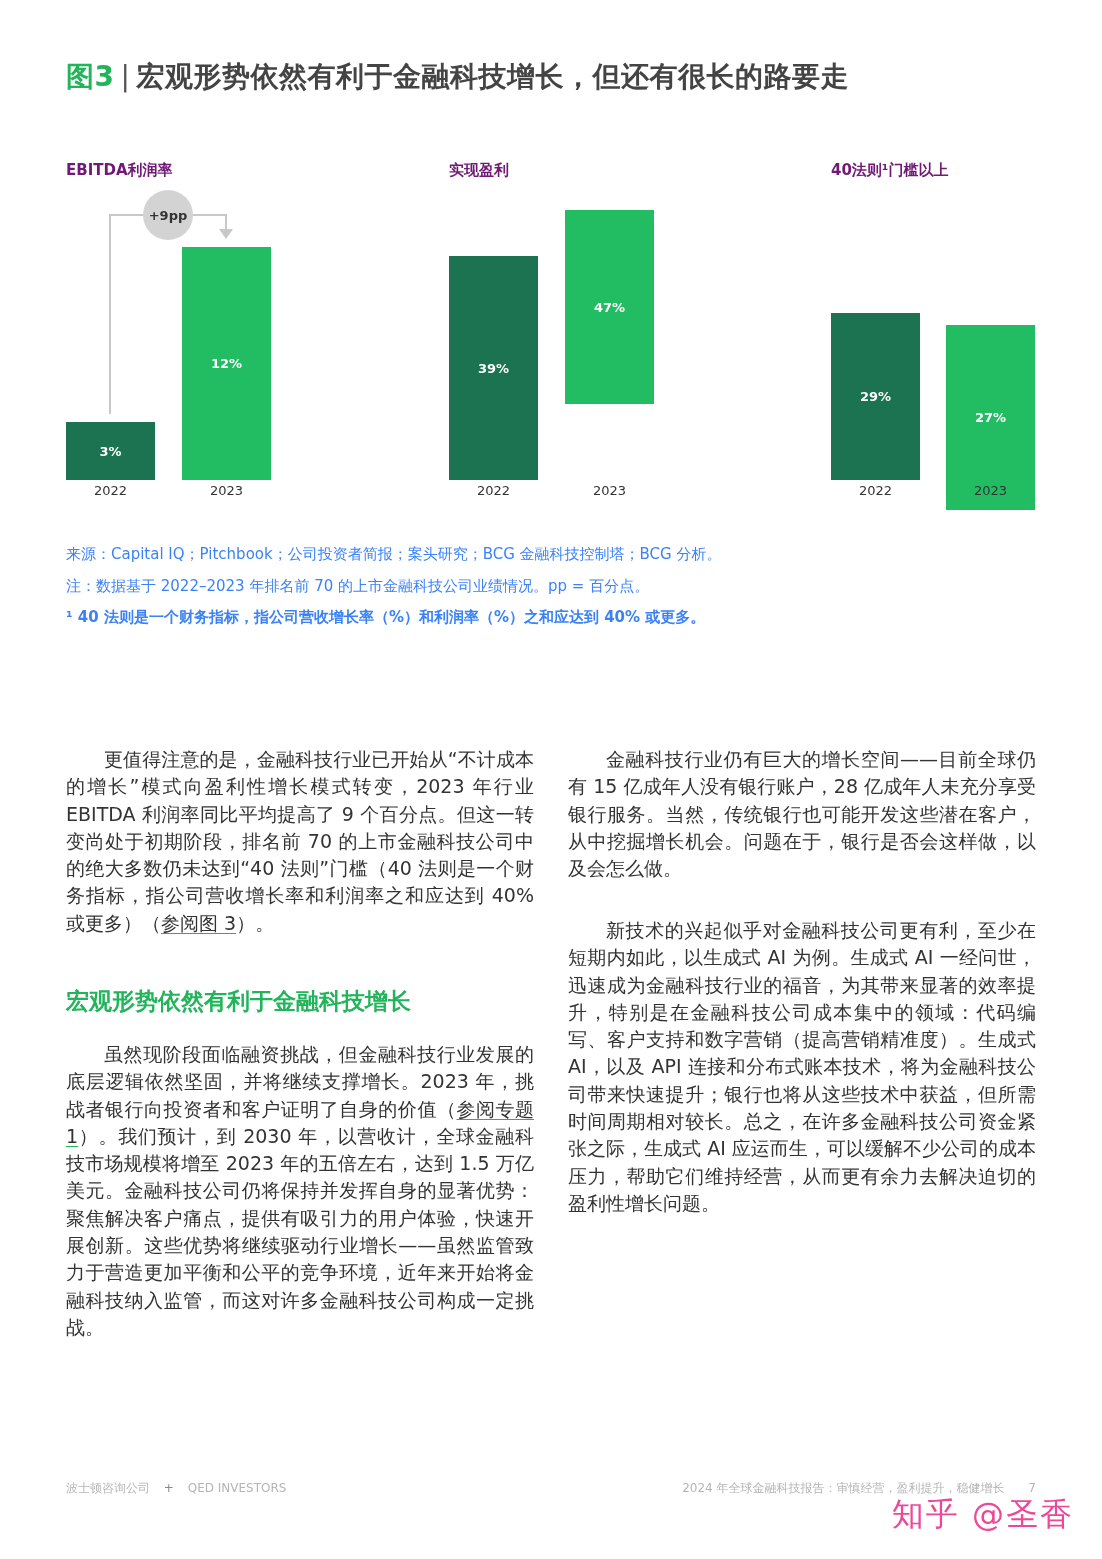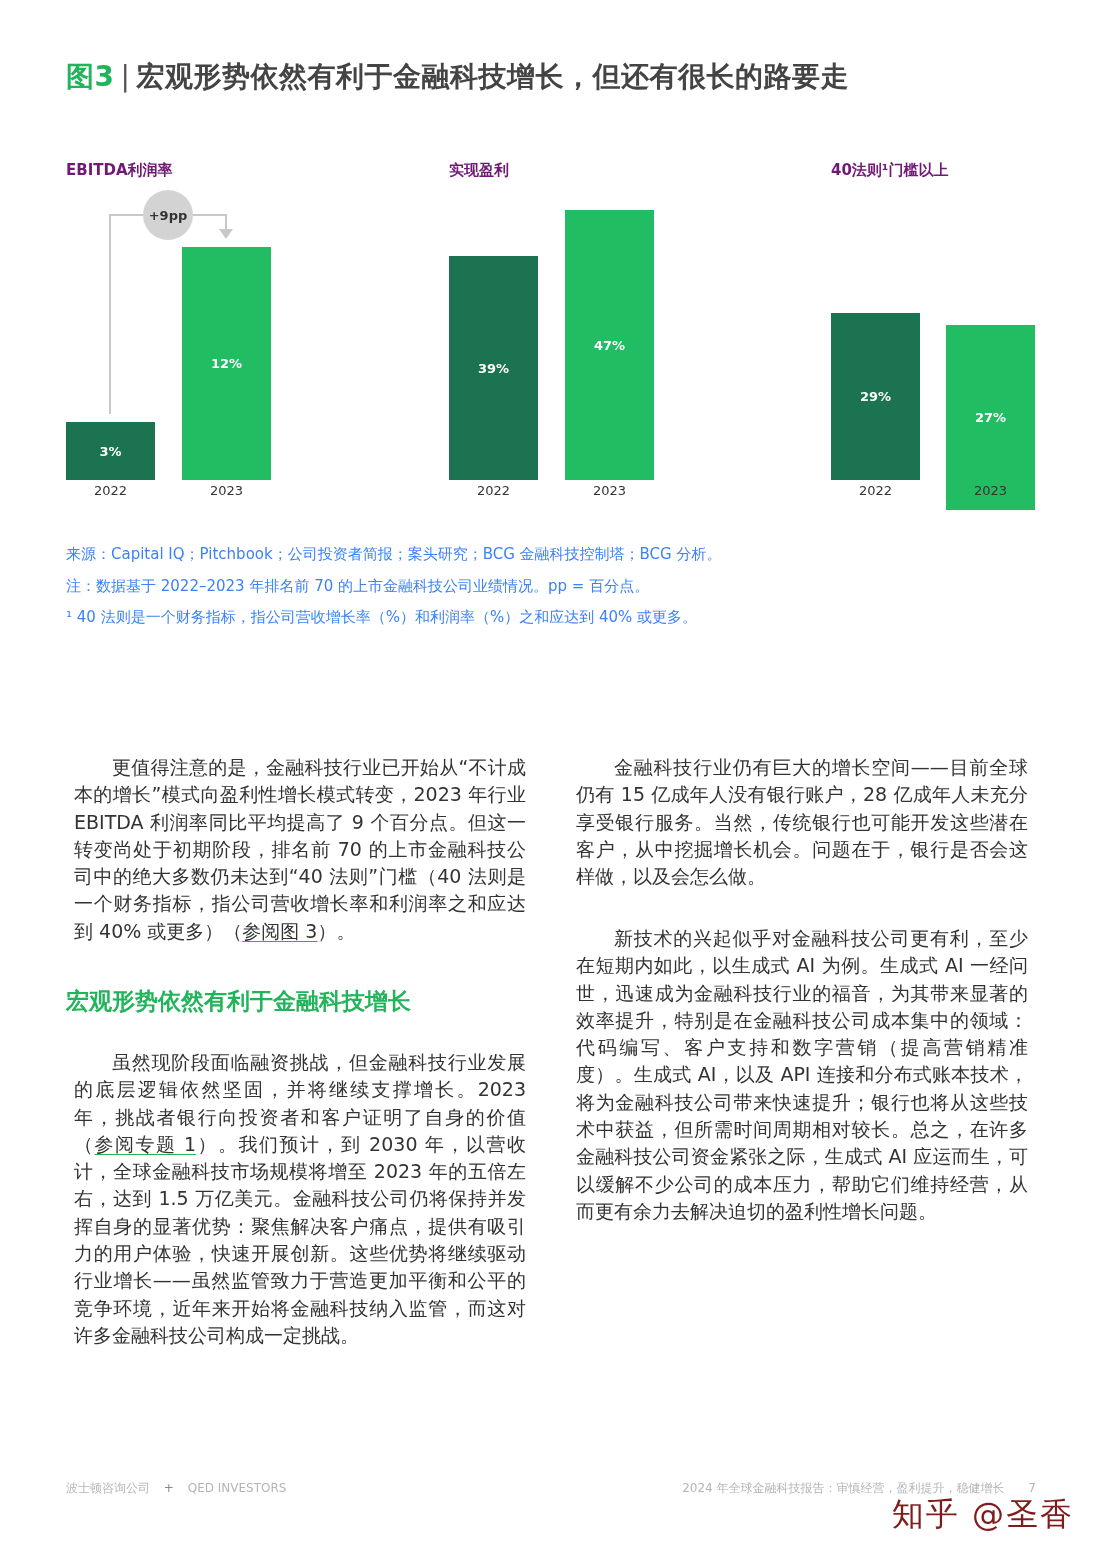--- a/index.html
+++ b/index.html
@@ -16,25 +16,25 @@
   .bar.light { background: #22bd63; }
   .year { position: absolute; font-size: 13px; color: #333; text-align: center; width: 89px; }
   .bracket-line { position: absolute; background: #c8c8c8; }
   .pp-bubble { position: absolute; left: 143px; top: 190px; width: 50px; height: 50px; border-radius: 50%;
                background: #d3d3d3; display: flex; align-items: center; justify-content: center;
                font-size: 13px; font-weight: bold; color: #333; }
   .arrowhead { position: absolute; left: 219px; top: 229px; width: 0; height: 0;
                border-left: 7px solid transparent; border-right: 7px solid transparent; border-top: 10px solid #c8c8c8; }
   .note { left: 66px; font-size: 15px; color: #3b82f6; white-space: nowrap; }
   .body-text { font-size: 19px; line-height: 27.3px; color: #333; text-align: justify; }
-  .body-text p { margin: 8px; text-indent: 2em; }
+  .body-text p { margin: 0; text-indent: 2em; }
   .link { text-decoration: underline; text-decoration-color: #22b45a; text-underline-offset: 3px; }
   .section-h { left: 66px; top: 986px; font-size: 23px; font-weight: bold; color: #22b45a; white-space: nowrap; }
   .footer { font-size: 12px; color: #b5b5b5; white-space: nowrap; }
-  .watermark { right: 28px; top: 1493px; font-size: 32px; color: #7f1d1d; white-space: nowrap;
+  .watermark { right: 28px; top: 1493px; font-size: 32px; color: #ec4899; white-space: nowrap;
                font-family: "DejaVu Sans", sans-serif; letter-spacing: 2px; text-align: center; }
 </style>
 </head>
 <body>
 
 <div class="abs fig-title">
   <span class="fig-no">图3</span><span class="sep">|</span><span>宏观形势依然有利于金融科技增长，但还有很长的路要走</span>
 </div>
 
 <div>
@@ -52,42 +52,42 @@
     </div>
   <div class="year" style="left:66px; top:483px;">2022</div>
   <div class="year" style="left:182px; top:483px;">2023</div>
 </div>
 
 <div>
   <div class="abs chart-label" style="left:449px; top:161px;">实现盈利</div>
   <div class="bar dark" style="left:449px; top:256px; width:89px; height:224px;">
       <span>39%</span>
     </div>
-  <div class="bar light" style="left:565px; top:210px; width:89px; height:270px;">
+  <div class="bar light" style="left:565px; top:210px; width:89px; height:194px;">
       <span>47%</span>
     </div>
   <div class="year" style="left:449px; top:483px;">2022</div>
   <div class="year" style="left:565px; top:483px;">2023</div>
 </div>
 
 <div>
   <div class="abs chart-label" style="left:831px; top:161px;">40法则¹门槛以上</div>
   <div class="bar dark" style="left:831px; top:313px; width:89px; height:167px;">
       <span>29%</span>
     </div>
   <div class="bar light" style="left:946px; top:325px; width:89px; height:185px;">
       <span>27%</span>
     </div>
   <div class="year" style="left:831px; top:483px;">2022</div>
   <div class="year" style="left:946px; top:483px;">2023</div>
 </div>
 
 <div class="abs note" style="top:545px;">来源：Capital IQ；Pitchbook；公司投资者简报；案头研究；BCG 金融科技控制塔；BCG 分析。</div>
 <div class="abs note" style="top:577px;">注：数据基于 2022–2023 年排名前 70 的上市金融科技公司业绩情况。pp = 百分点。</div>
-<div class="abs note" style="top:608px;">¹ 40 法则是一个财务指标，指公司营收增长率（%）和利润率（%）之和应达到 40% 或更多。</div>
+<div class="abs note" style="top:608px;font-weight:bold;">¹ 40 法则是一个财务指标，指公司营收增长率（%）和利润率（%）之和应达到 40% 或更多。</div>
 
 <div class="abs body-text" style="left:66px; top:746px; width:468px;">
   <p><span>更值得注意的是，金融科技行业已开始从“不计成本的增长”模式向盈利性增长模式转变，2023 年行业 EBITDA 利润率同比平均提高了 9 个百分点。但这一转变尚处于初期阶段，排名前 70 的上市金融科技公司中的绝大多数仍未达到“40 法则”门槛（40 法则是一个财务指标，指公司营收增长率和利润率之和应达到 40% 或更多）（</span><span class="link">参阅图 3</span><span>）。</span></p>
 </div>
 
 <div class="abs section-h">宏观形势依然有利于金融科技增长</div>
 
 <div class="abs body-text" style="left:66px; top:1041px; width:468px;">
   <p><span>虽然现阶段面临融资挑战，但金融科技行业发展的底层逻辑依然坚固，并将继续支撑增长。2023 年，挑战者银行向投资者和客户证明了自身的价值（</span><span class="link">参阅专题 1</span><span>）。我们预计，到 2030 年，以营收计，全球金融科技市场规模将增至 2023 年的五倍左右，达到 1.5 万亿美元。金融科技公司仍将保持并发挥自身的显著优势：聚焦解决客户痛点，提供有吸引力的用户体验，快速开展创新。这些优势将继续驱动行业增长——虽然监管致力于营造更加平衡和公平的竞争环境，近年来开始将金融科技纳入监管，而这对许多金融科技公司构成一定挑战。</span></p>
 </div>

